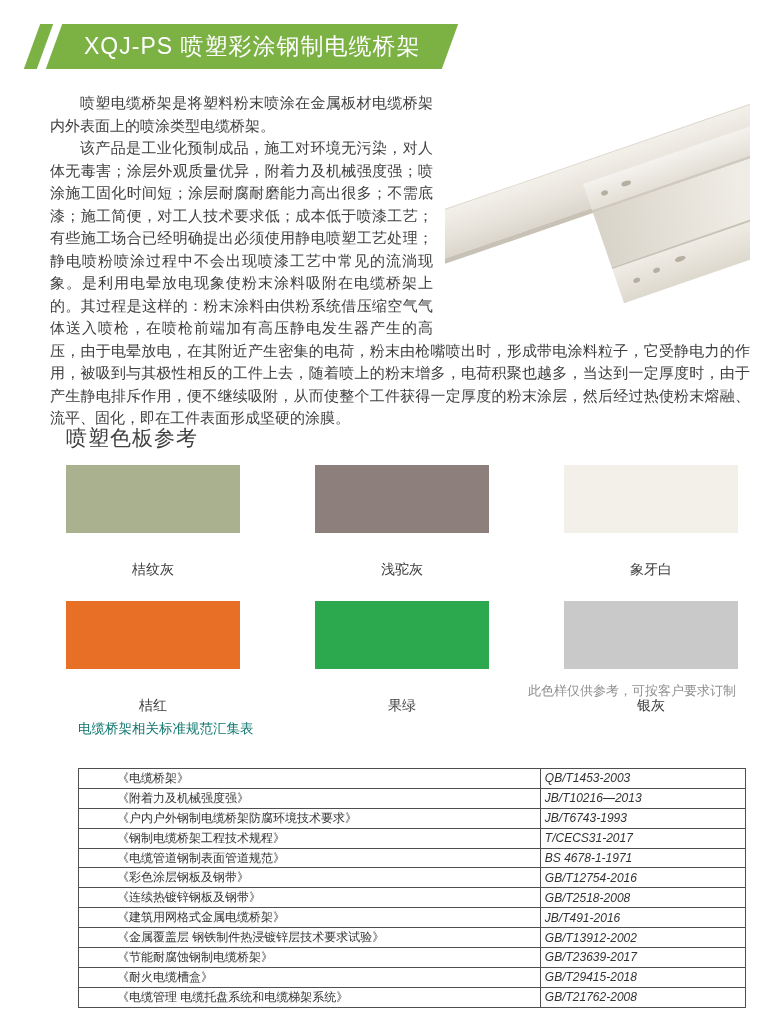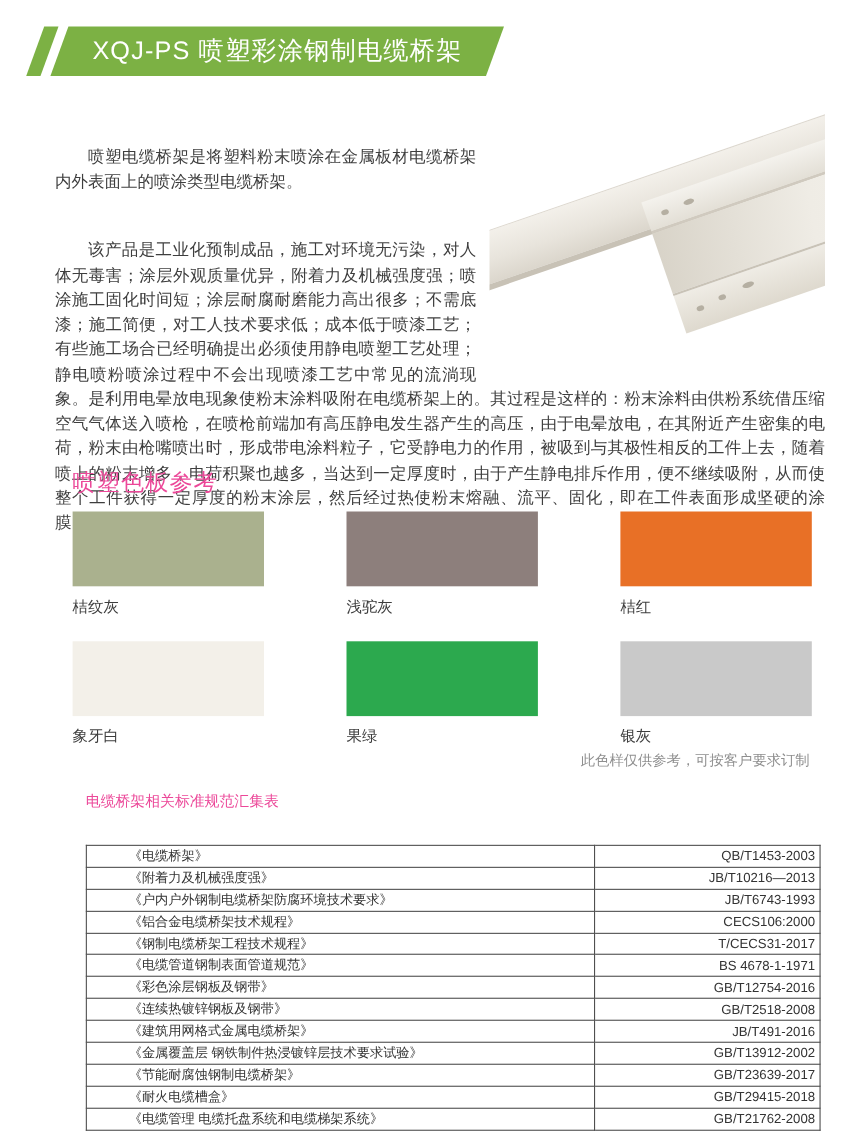--- a/index.html
+++ b/index.html
@@ -14,21 +14,21 @@
   .banner-row { position:absolute; top:24px; left:32px; height:45px; display:flex; align-items:stretch; }
   .banner-slash { width:13px; transform:skewX(-20deg); margin-right:9px; }
   .banner-main { transform:skewX(-20deg); padding:0 30px; display:flex; align-items:center; }
   .banner-main .t { transform:skewX(20deg); color:#ffffff; font-size:23px; letter-spacing:1px; white-space:nowrap; }
 
   
   .intro {
     position:absolute; top:92px; left:50px; width:700px;
     font-size:15px; line-height:22.5px; text-align:justify; color:#3e3e3e;
   }
-  .intro p { text-indent:2em;margin-top:40px; }
+  .intro p { text-indent:2em; }
   .photo-float {
     float:right; width:305px; height:245px; margin-left:12px;
     position:relative; overflow:hidden; background:#ffffff;
   }
   .tray { position:absolute; }
   .tray-cover {
     left:-28px; top:128px; width:400px; height:52px;
     transform:rotate(-19deg); transform-origin:left center;
     background:linear-gradient(180deg,#f3f0ea 0%, #e8e4dc 55%, #dbd6cc 100%);
     border-top:1px solid #ddd8cf; border-bottom:5px solid #c8c2b6;
@@ -41,38 +41,38 @@
   .ch-wall { height:58px; background:linear-gradient(100deg,#d8d3c8 0%, #efece5 55%, #f4f2ec 100%); }
   .ch-bottom { position:relative; height:38px; background:linear-gradient(180deg,#efece5 0%, #ded9ce 100%); border-top:2px solid #c9c3b7; }
   .hole { position:absolute; width:7px; height:5px; border-radius:50%; background:#b5afa2; }
   .ch-rim .hole.h1 { left:14px; top:13px; }
   .ch-rim .hole.h2 { left:36px; top:11px; width:10px; }
   .ch-bottom .hole.h1 { left:16px; top:16px; }
   .ch-bottom .hole.h2 { left:38px; top:13px; }
   .ch-bottom .hole.h3 { left:62px; top:10px; width:11px; }
 
   
-  .color-title { position:absolute; top:424px; left:66px; font-size:21px; color:#ec4899; letter-spacing:1px; }
+  .color-title { position:absolute; top:424px; left:66px; font-size:21px; color:#404040; letter-spacing:1px; }
   .swatches {
     position:absolute; top:465px; left:66px; width:672px;
     display:grid; grid-template-columns:repeat(3,174px); column-gap:75px; row-gap:22px;
   }
   .swatch-item { width:174px; }
   .swatch-block { width:174px; height:68px; }
-  .swatch-label { margin-top:10px; text-align:left; font-size:14px; color:#3e3e3e; }
+  .swatch-label { margin-top:28px; text-align:center; font-size:14px; color:#3e3e3e; }
   .color-note { position:absolute; top:682px; left:0; right:44px; text-align:right; font-size:13px; color:#8f8f8f;margin-left:25px; }
 
   
-  .table-title { position:absolute; top:720px; left:78px; font-size:13.5px; color:#ec4899; }
+  .table-title { position:absolute; top:720px; left:78px; font-size:13.5px; color:#0f766e; }
   .std-table { position:absolute; top:768px; left:78px; width:668px; border-collapse:collapse; }
   .std-table td {
     border:1px solid #4f4f4f; font-size:12px; color:#333333; height:19.9px; vertical-align:middle;
   }
   .std-table td.name { width:439px; padding-left:38px; }
-  .std-table td.code { width:195px; text-align:right; padding:0 4px; }
+  .std-table td.code { width:195px; text-align:left; padding:0 4px;font-style:italic; }
 </style>
 </head>
 <body>
 
 <div class="page">
 
   <div class="banner-row">
     <span class="banner-slash" style="background-color: rgb(124, 177, 68);"></span>
     <div class="banner-main" style="background-color: rgb(124, 177, 68);">
       <span class="t">XQJ-PS 喷塑彩涂钢制电缆桥架</span>
@@ -104,26 +104,26 @@
   <div class="swatches">
     <div class="swatch-item">
       <div class="swatch-block" style="background-color: rgb(170, 177, 142);"></div>
       <div class="swatch-label">桔纹灰</div>
     </div>
     <div class="swatch-item">
       <div class="swatch-block" style="background-color: rgb(141, 127, 124);"></div>
       <div class="swatch-label">浅驼灰</div>
     </div>
     <div class="swatch-item">
+      <div class="swatch-block" style="background-color: rgb(243, 240, 233);"></div>
+      <div class="swatch-label">象牙白</div>
+    </div>
+    <div class="swatch-item">
       <div class="swatch-block" style="background-color: rgb(232, 112, 38);"></div>
       <div class="swatch-label">桔红</div>
-    </div>
-    <div class="swatch-item">
-      <div class="swatch-block" style="background-color: rgb(243, 240, 233);"></div>
-      <div class="swatch-label">象牙白</div>
     </div>
     <div class="swatch-item">
       <div class="swatch-block" style="background-color: rgb(44, 169, 78);"></div>
       <div class="swatch-label">果绿</div>
     </div>
     <div class="swatch-item">
       <div class="swatch-block" style="background-color: rgb(201, 201, 201);"></div>
       <div class="swatch-label">银灰</div>
     </div>
   </div>
@@ -138,24 +138,20 @@
         <td class="name">《电缆桥架》</td>
         <td class="code">QB/T1453-2003</td>
       </tr>
       <tr>
         <td class="name">《附着力及机械强度强》</td>
         <td class="code">JB/T10216—2013</td>
       </tr>
       <tr>
         <td class="name">《户内户外钢制电缆桥架防腐环境技术要求》</td>
         <td class="code">JB/T6743-1993</td>
-      </tr>
-      <tr>
-        <td class="name">《铝合金电缆桥架技术规程》</td>
-        <td class="code">CECS106:2000</td>
       </tr>
       <tr>
         <td class="name">《钢制电缆桥架工程技术规程》</td>
         <td class="code">T/CECS31-2017</td>
       </tr>
       <tr>
         <td class="name">《电缆管道钢制表面管道规范》</td>
         <td class="code">BS 4678-1-1971</td>
       </tr>
       <tr>

